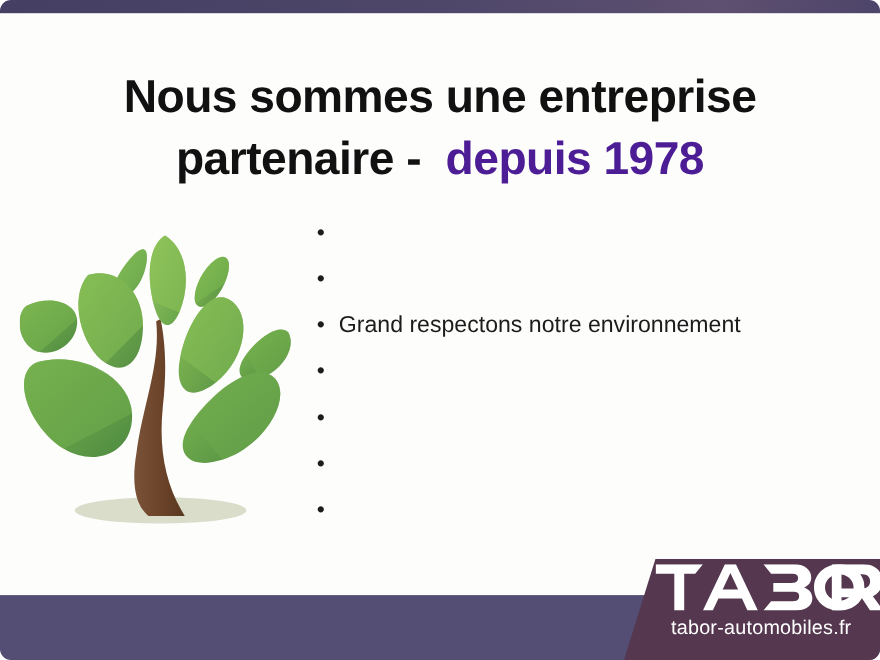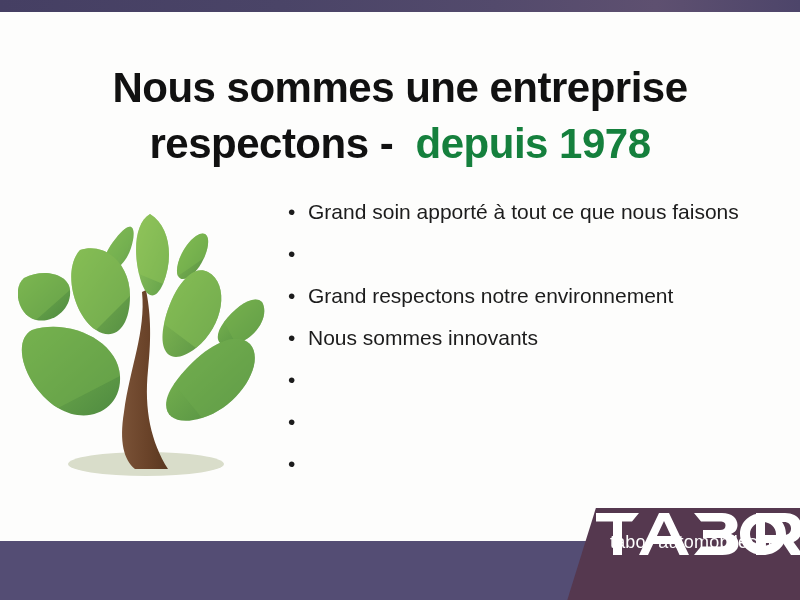--- a/index.html
+++ b/index.html
@@ -8,20 +8,21 @@
     padding: 0;
     background: #ffffff;
   }
   #slide {
     position: relative;
     width: 800px;
     height: 600px;
     overflow: hidden;
     background: #fdfdfc;
     font-family: "Liberation Sans", "DejaVu Sans", sans-serif;
+    border-radius: 10px;
     -webkit-font-smoothing: antialiased;
   }
 
   
   .top-band {
     position: absolute;
     left: 0; top: 0;
     width: 800px;
     height: 12px;
     background: linear-gradient(90deg, #453f63 0%, #4a4467 35%, #534a6c 62%, #5e5070 82%, #4d456a 100%);
@@ -53,21 +54,21 @@
     top: 32px;
     width: 800px;
     text-align: center;
     color: #111111;
     font-size: 42px;
     font-weight: bold;
     line-height: 1.33;
     letter-spacing: -0.5px;
   }
   .headline .line { display: block; white-space: nowrap; }
-  .headline .accent { color: #15803d; }
+  .headline .accent { color: #4c1d95; }
   .headline .sep { color: #111111; }
 
   
   .bullets {
     position: absolute;
     left: 286px;
     top: 191px;
     width: 500px;
     list-style: none;
     margin: 0;
@@ -104,39 +105,39 @@
   .logo-wordmark {
     position: absolute;
     left: 596px;
     top: 513px;
     width: 190px;
     height: 42px;
   }
   .logo-url {
     position: absolute;
     left: 596px;
-    top: 532px;
+    top: 560px;
     width: 192px;
     text-align: center;
     color: #ffffff;
     font-size: 18px;
     letter-spacing: 0.2px;
     white-space: nowrap;
   }
 </style>
 </head>
 <body>
 
 <div id="slide">
 
   <div class="top-band"></div>
 
   <h1 class="headline">
     <span class="line">Nous sommes une entreprise</span>
-    <span class="line"><span>respectons</span><span class="sep">&nbsp;</span><span class="sep">-</span><span class="sep">&nbsp;&nbsp;</span><span class="accent">depuis 1978</span></span>
+    <span class="line"><span>partenaire</span><span class="sep">&nbsp;</span><span class="sep">-</span><span class="sep">&nbsp;&nbsp;</span><span class="accent">depuis 1978</span></span>
   </h1>
 
   <div class="tree">
     <svg viewBox="0 0 252 300" width="252" height="300" aria-hidden="true">
       <defs>
         <linearGradient id="lf1" x1="0" y1="0" x2="1" y2="1">
           <stop offset="0%" stop-color="#96c75f"></stop>
             <stop offset="100%" stop-color="#61a049"></stop>
         </linearGradient>
         <linearGradient id="lf2" x1="0" y1="0" x2="1" y2="1">
@@ -187,32 +188,30 @@
 
         <path d="M232 152 C 248 170, 222 214, 184 226 C 152 236, 138 218, 156 192 C 180 158, 216 136, 232 152 Z" fill="url(#lf3)"></path>
         <path d="M232 152 C 248 170, 222 214, 184 226 L 156 192 C 180 158, 216 136, 232 152 Z" fill="#6da94c" opacity=".6"></path>
       </g>
     </svg>
   </div>
 
   <ul class="bullets">
     <li>
       <span class="dot">•</span>
-      <span>Grand soin apporté à tout ce que nous faisons</span>
     </li>
     <li>
       <span class="dot">•</span>
     </li>
     <li>
       <span class="dot">•</span>
       <span>Grand respectons notre environnement</span>
     </li>
     <li>
       <span class="dot">•</span>
-      <span>Nous sommes innovants</span>
     </li>
     <li>
       <span class="dot">•</span>
     </li>
     <li>
       <span class="dot">•</span>
     </li>
     <li>
       <span class="dot">•</span>
     </li>

